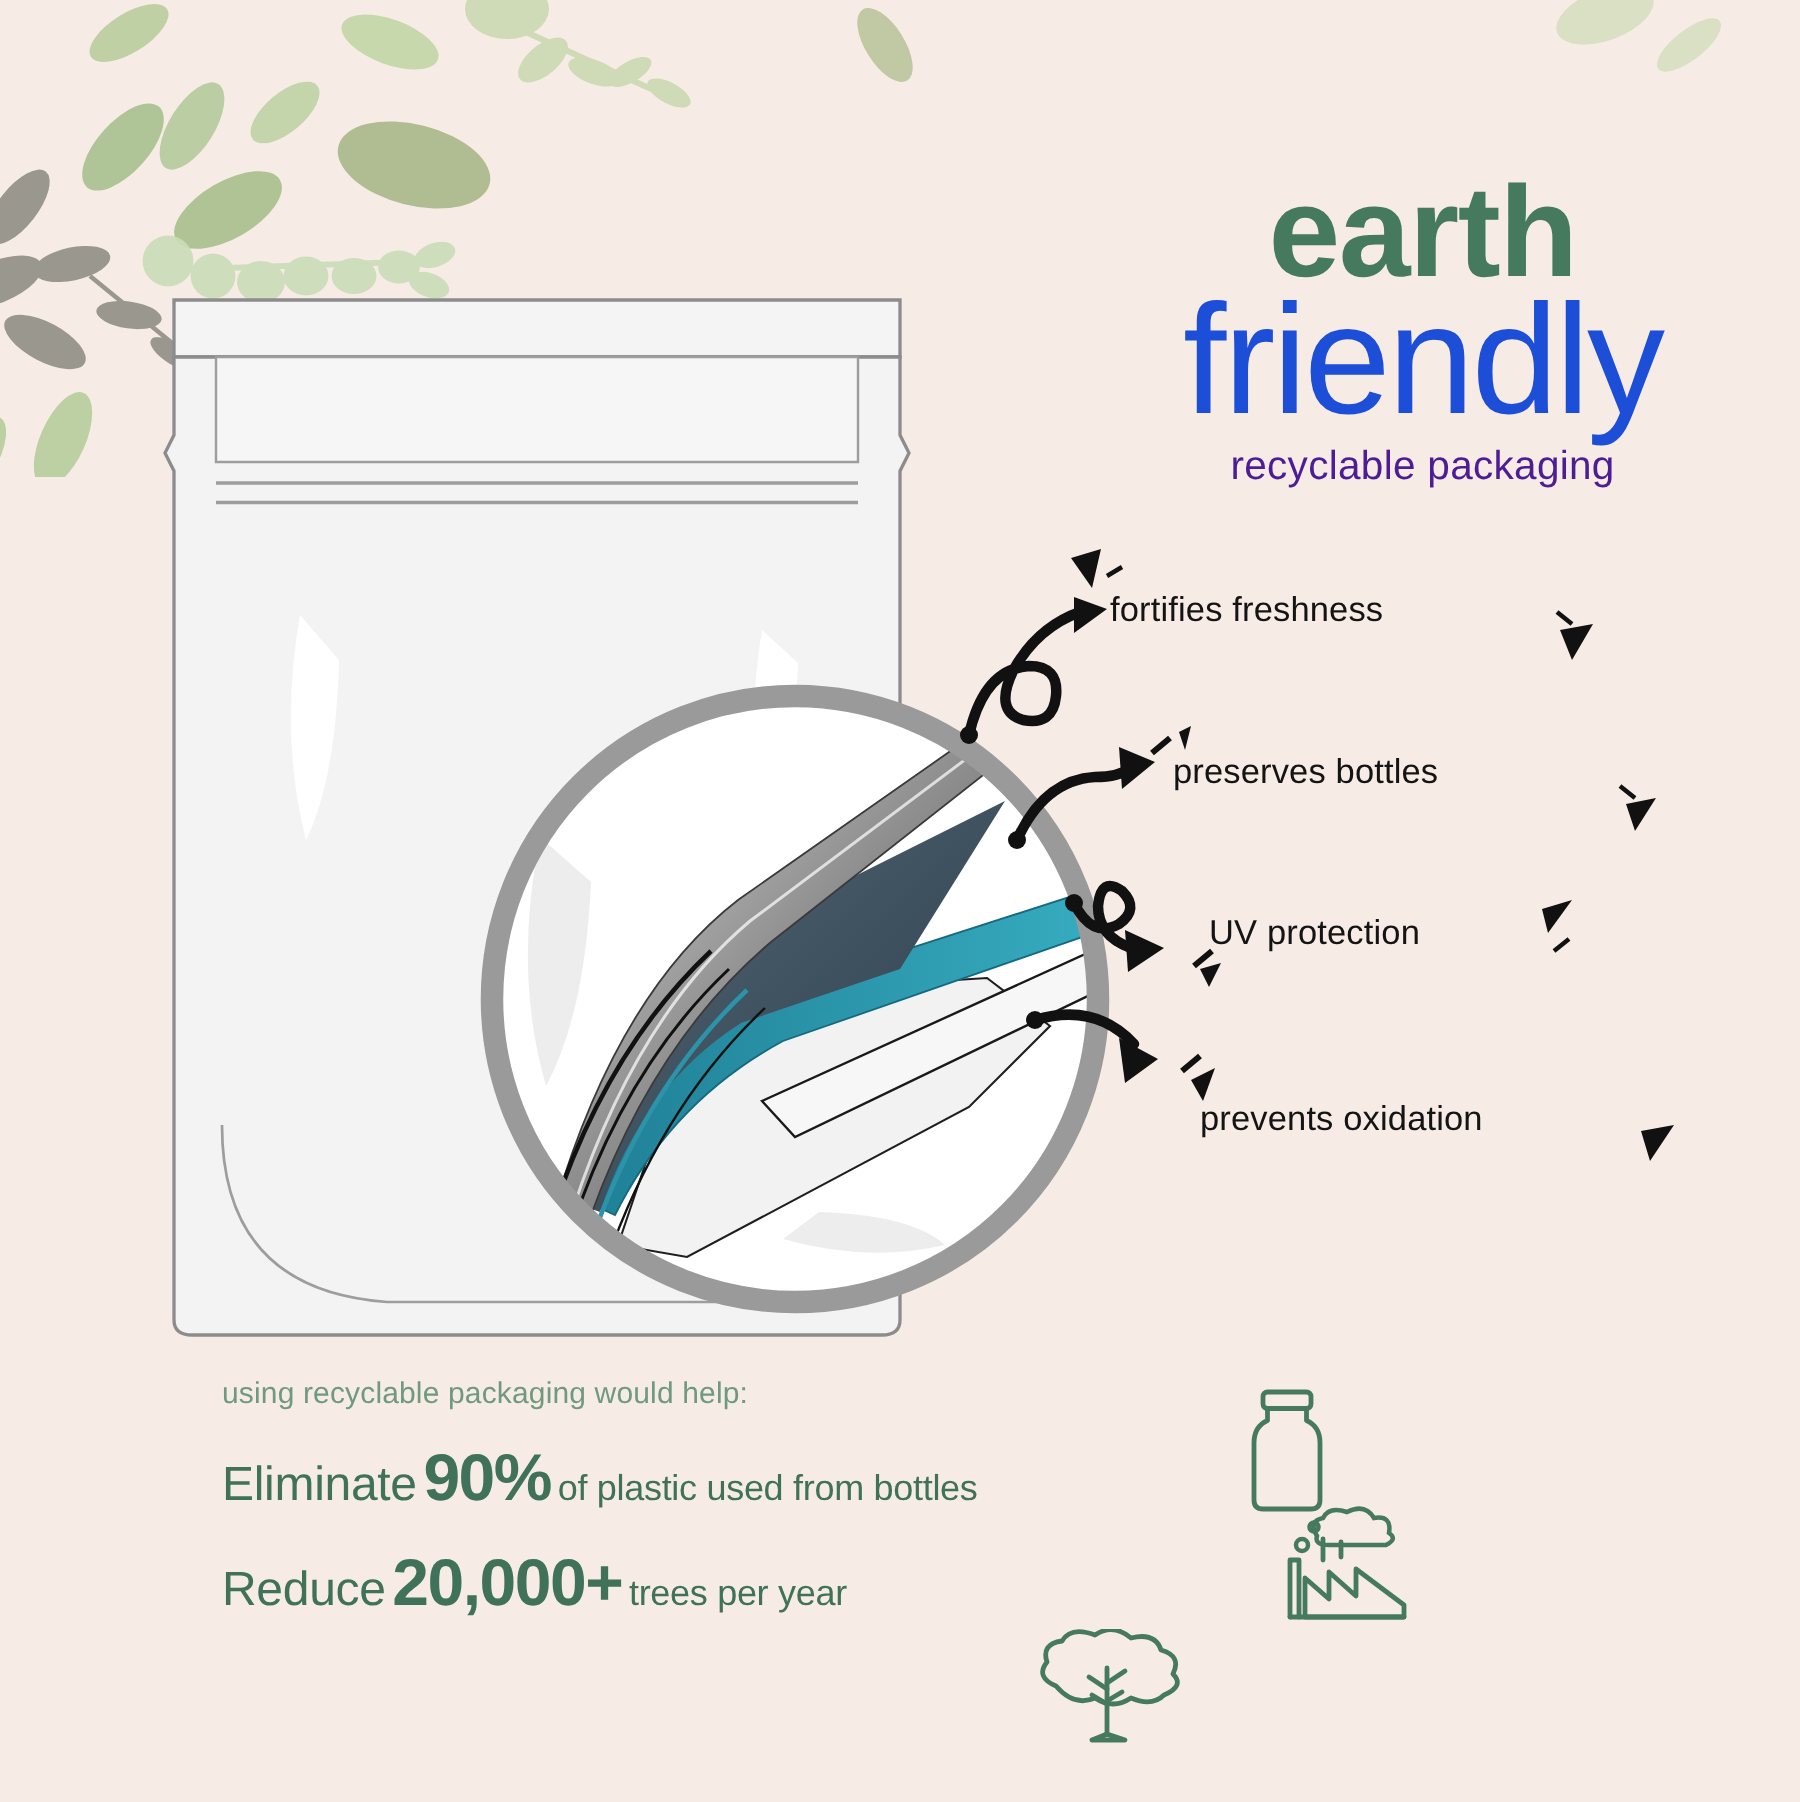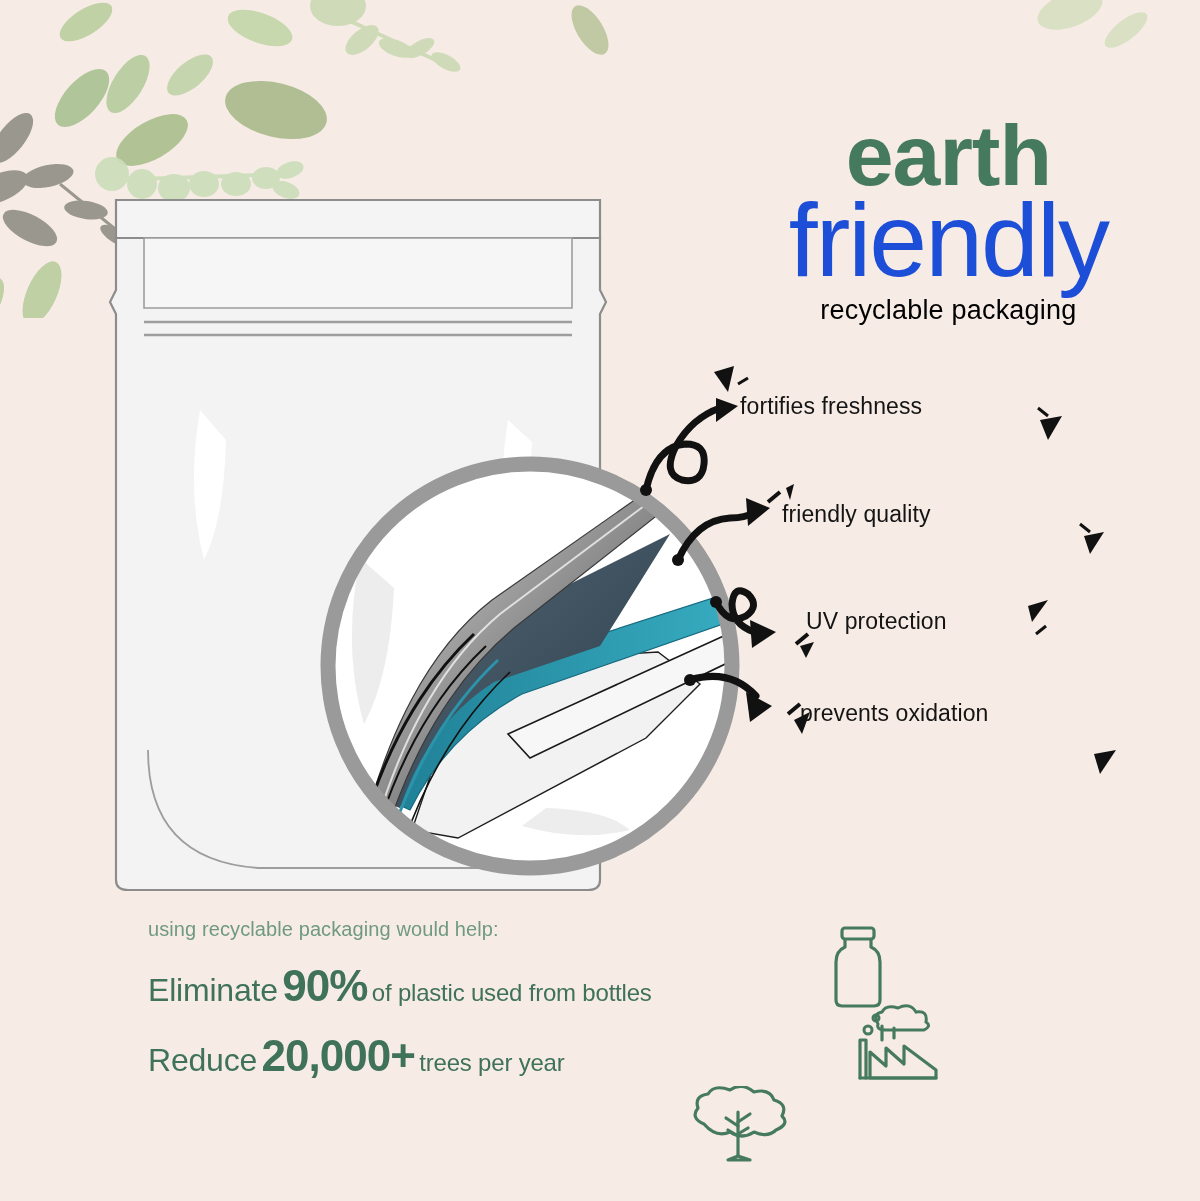--- a/index.html
+++ b/index.html
@@ -16,21 +16,21 @@
   .headline{position:absolute;right:92px;top:86px;text-align:center;line-height:.96;margin-top:28px;}
   .h-earth{
     font-size:86px;font-weight:bold;color:#467a5e;letter-spacing:-1px;
     display:block;
   }
   .h-friendly{
     font-size:104px;font-weight:normal;color:#1d4ed8;letter-spacing:-2px;
     display:block;margin-top:-6px;
   }
   .h-sub{
-    display:block;font-size:27px;color:#000000;margin-top:8px;letter-spacing:.2px;
+    display:block;font-size:27px;color:#4c1d95;margin-top:8px;letter-spacing:.2px;
   }
 
   
   .feat{
     position:absolute;font-size:23px;color:#141414;white-space:nowrap;
     letter-spacing:.1px;
   }
 
   
   .stats{position:absolute;left:148px;top:918px;width:900px;}
@@ -200,37 +200,37 @@
   </svg>
 
   <div class="feat" style="left:740px;top:393px;">fortifies freshness</div>
   <svg class="leafsvg" style="left:704px;top:364px;" width="380" height="92" viewBox="0 0 380 92">
     <path d="M10 8 L30 2 L24 28 Z" fill="#111"></path>
     <path d="M34 20 L44 14" stroke="#111" stroke-width="3"></path>
     <path d="M336 56 L358 52 L344 76 Z" fill="#111"></path>
     <path d="M334 44 L344 52" stroke="#111" stroke-width="3"></path>
   </svg>
 
-  <div class="feat" style="left:782px;top:501px;">friendly quality</div>
+  <div class="feat" style="left:782px;top:501px;">preserves bottles</div>
   <svg class="leafsvg" style="left:756px;top:480px;" width="360" height="92" viewBox="0 0 360 92">
     <path d="M12 22 L24 12" stroke="#111" stroke-width="4"></path>
     <path d="M30 8 L38 4 L34 20 Z" fill="#111"></path>
     <path d="M328 56 L348 52 L334 74 Z" fill="#111"></path>
     <path d="M324 44 L334 52" stroke="#111" stroke-width="3"></path>
   </svg>
 
   <div class="feat" style="left:806px;top:608px;">UV protection</div>
   <svg class="leafsvg" style="left:780px;top:588px;" width="300" height="92" viewBox="0 0 300 92">
     <path d="M16 56 L28 46" stroke="#111" stroke-width="4"></path>
     <path d="M20 58 L34 54 L26 70 Z" fill="#111"></path>
     <path d="M248 18 L268 12 L252 34 Z" fill="#111"></path>
     <path d="M256 46 L266 38" stroke="#111" stroke-width="3"></path>
   </svg>
 
-  <div class="feat" style="left:800px;top:700px;text-align:center;">prevents oxidation</div>
+  <div class="feat" style="left:800px;top:732px;text-align:center;">prevents oxidation</div>
   <svg class="leafsvg" style="left:772px;top:692px;" width="350" height="100" viewBox="0 0 350 100">
     <path d="M16 22 L28 12" stroke="#111" stroke-width="4"></path>
     <path d="M22 28 L38 20 L30 42 Z" fill="#111"></path>
     <path d="M322 62 L344 58 L328 82 Z" fill="#111"></path>
   </svg>
 
   <div class="stats">
     <div class="stats-intro">using recyclable packaging would help:</div>
 
     <div class="statline">

